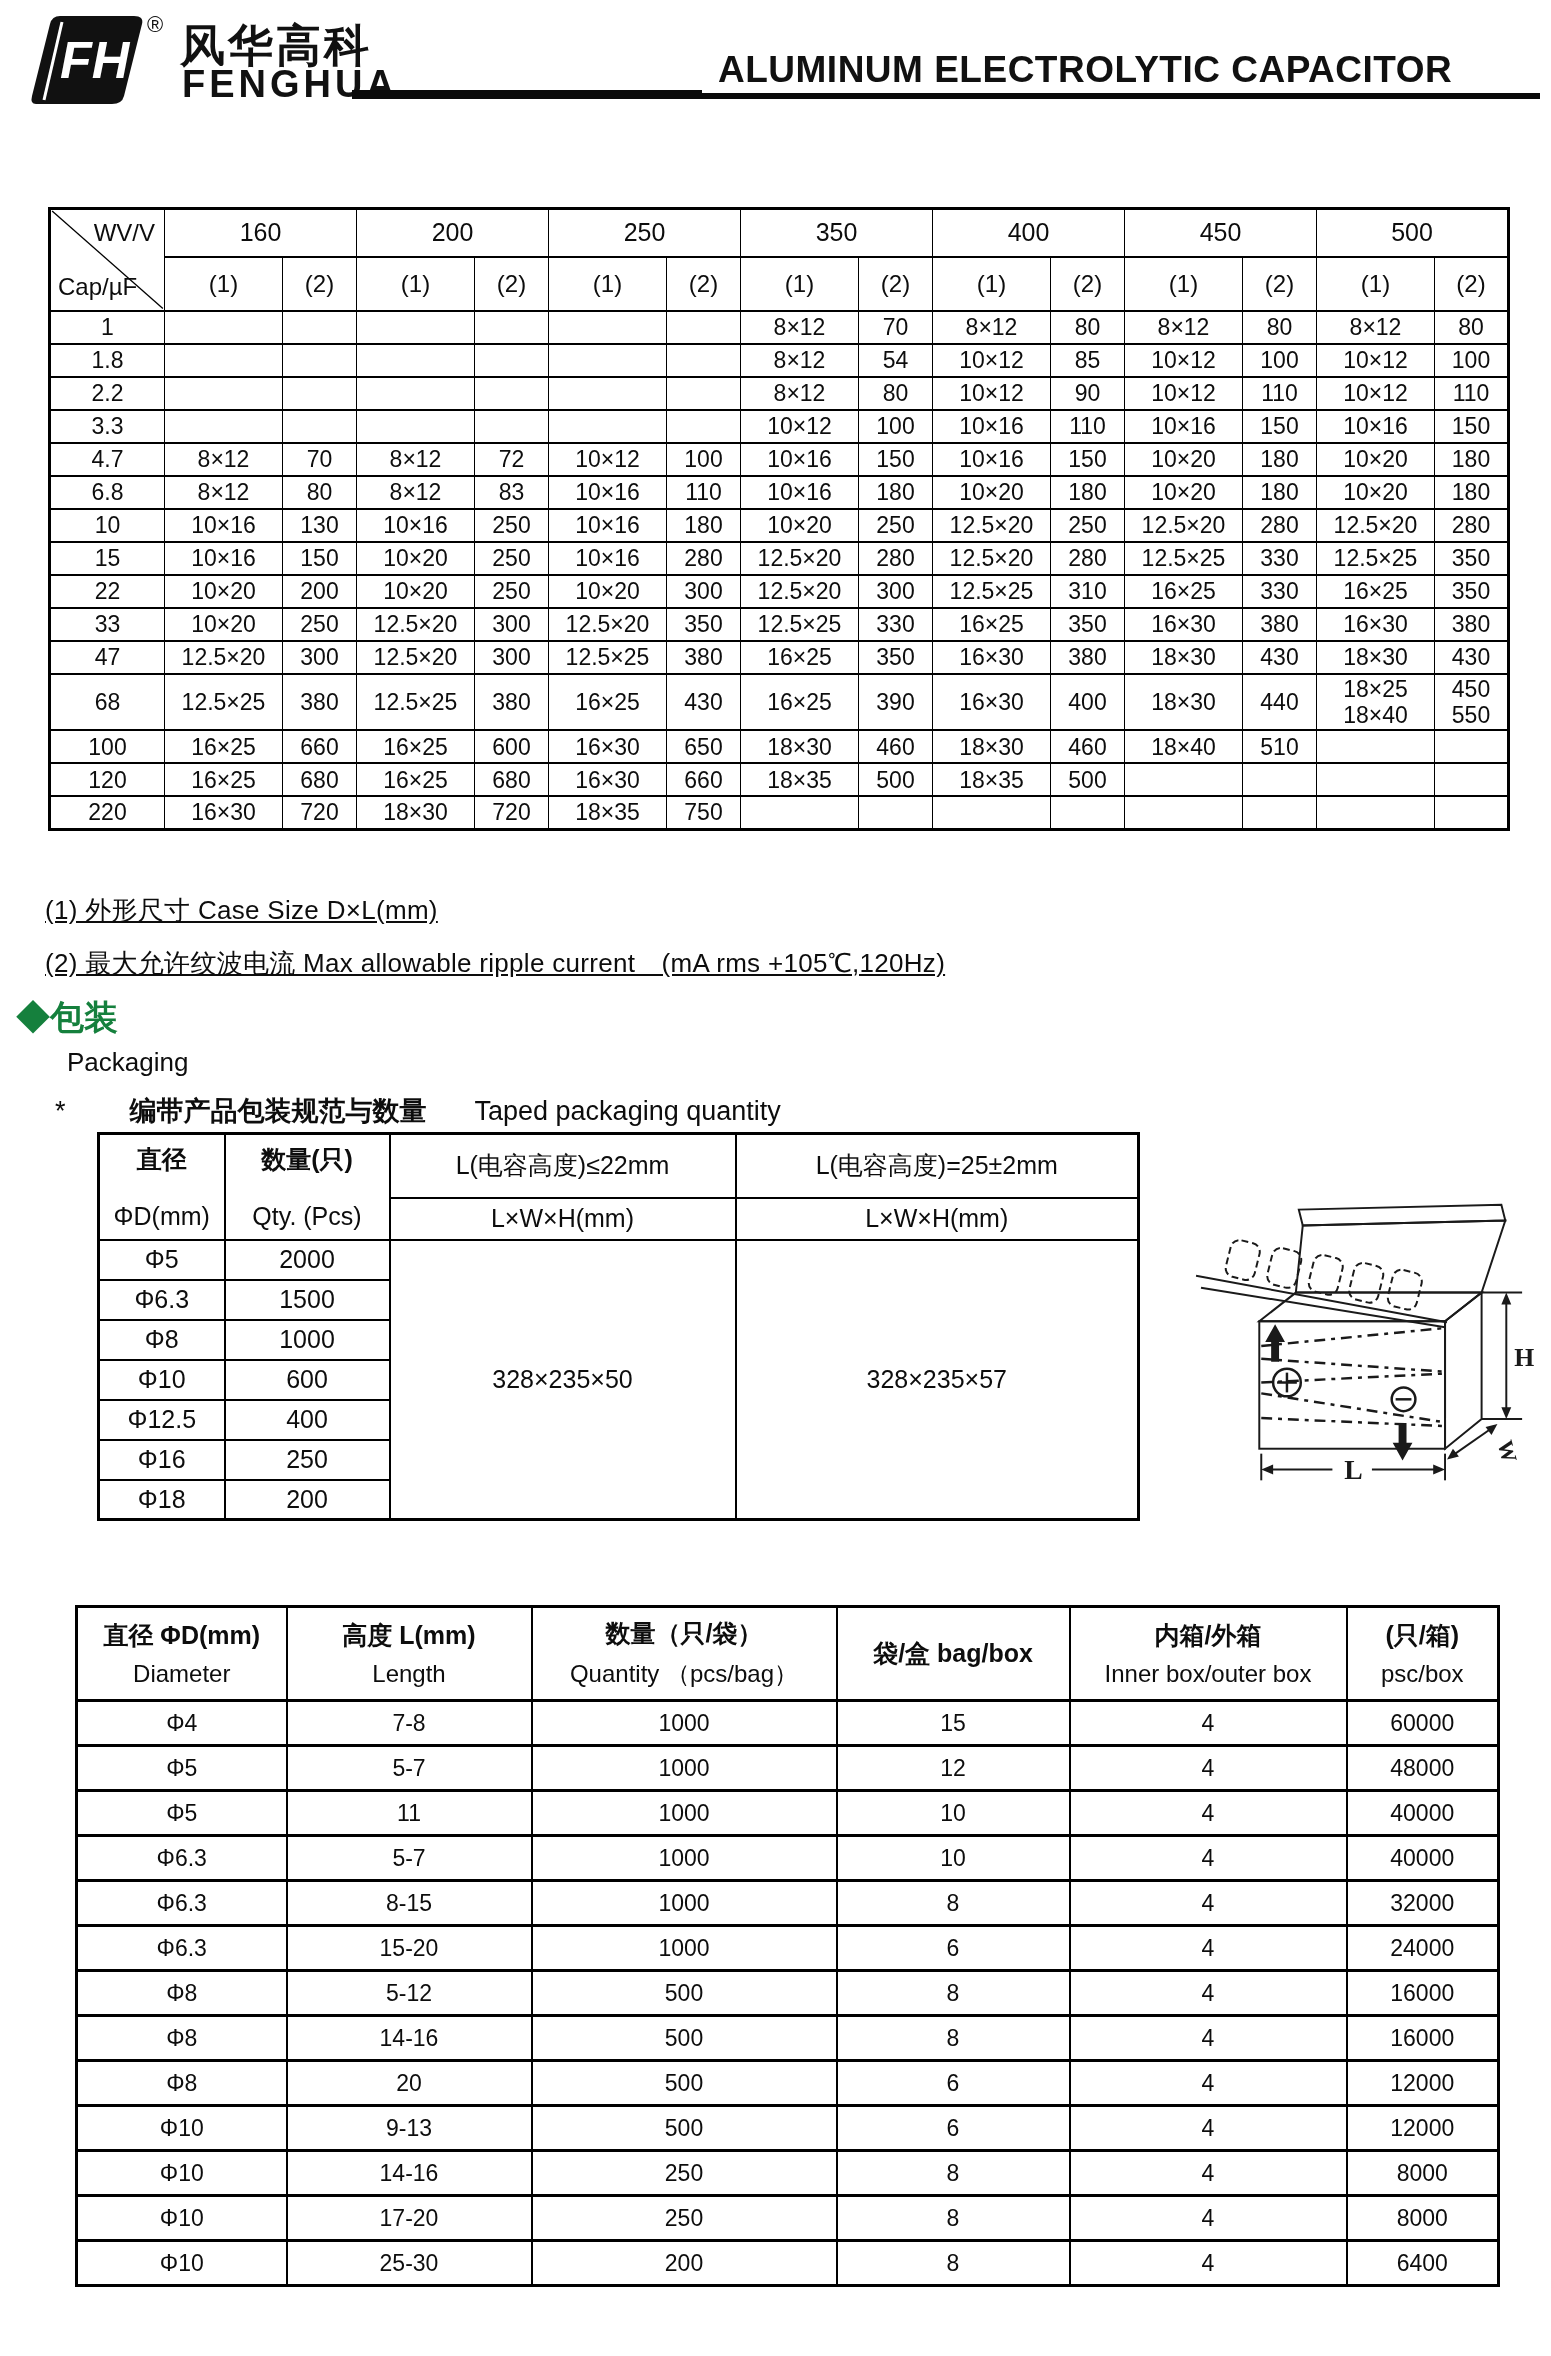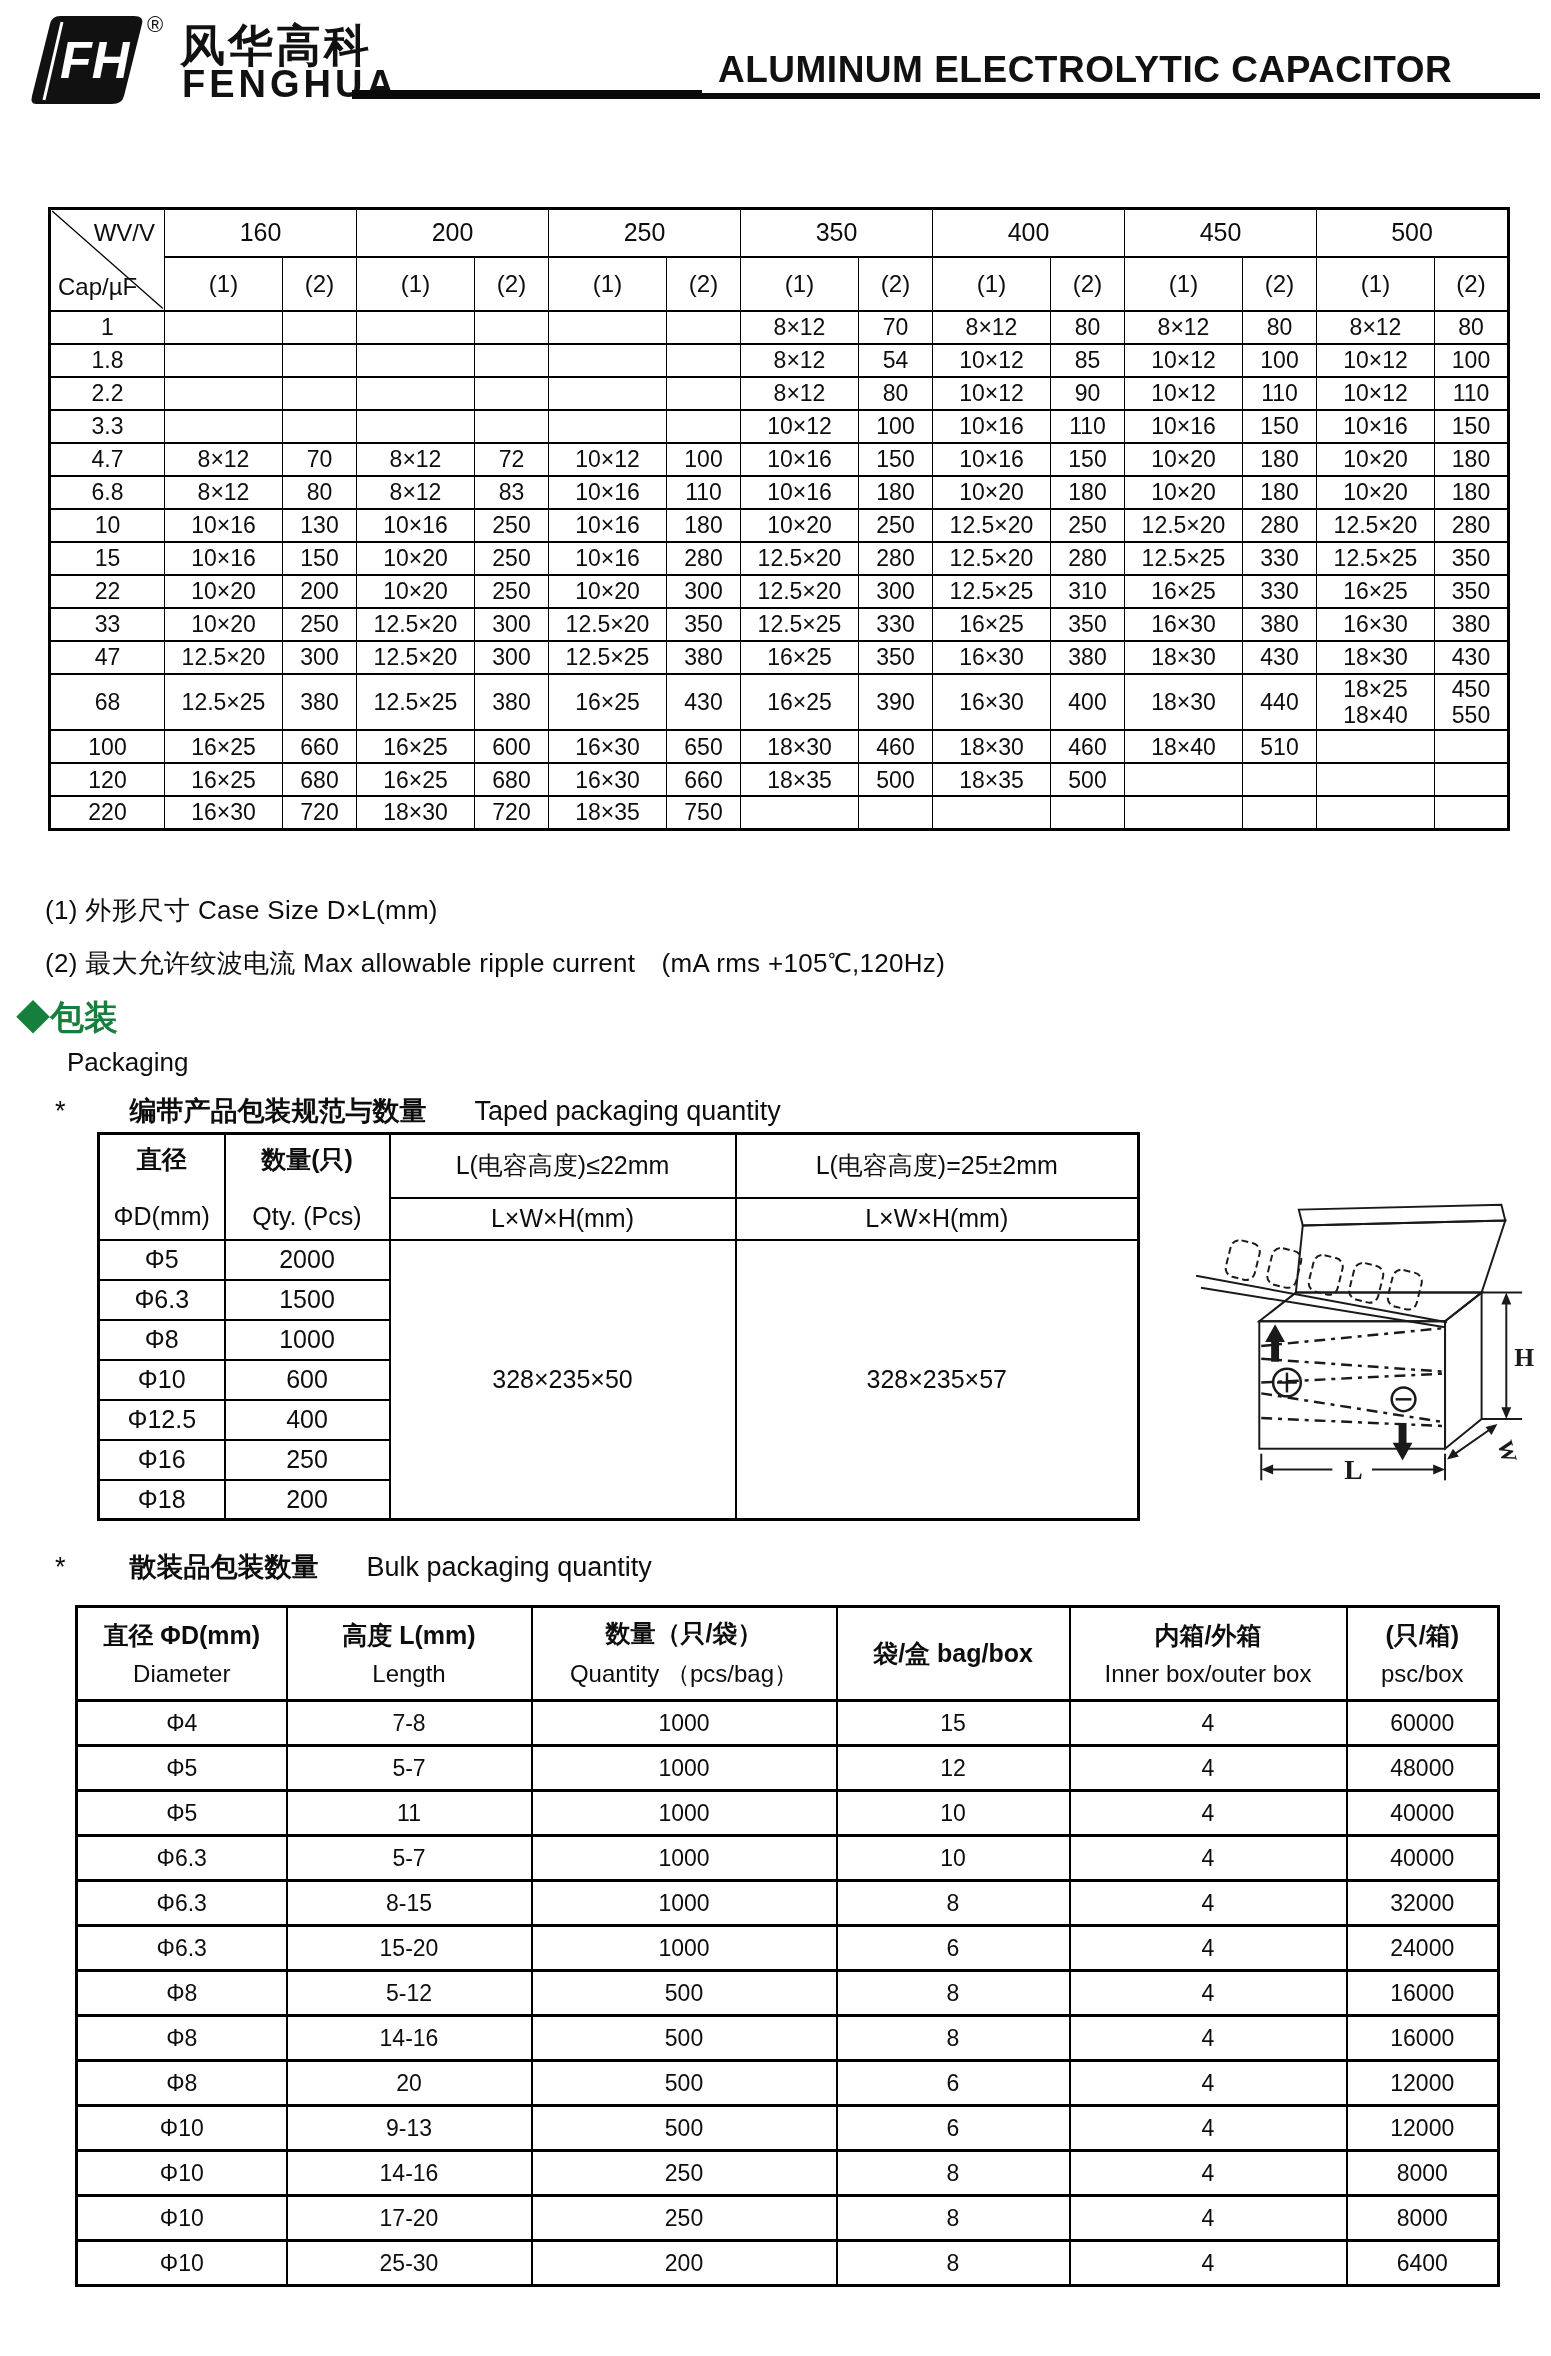--- a/index.html
+++ b/index.html
@@ -30,21 +30,21 @@
   }
   .ratings-table thead .vh{height:48px; font-size:25px;}
   .ratings-table thead .sub{height:54px; font-size:24px;}
   .ratings-table tbody td{height:33px;}
   .corner{position:relative; padding:0;}
   .corner .diag{position:absolute; left:0; top:0; width:100%; height:100%;}
   .corner .ct{position:absolute; top:9px; right:9px; font-size:24px;}
   .corner .cb{position:absolute; bottom:9px; left:7px; font-size:24px;}
 
   
-  .notes{position:absolute; left:45px; top:893px; font-size:26px; color:#0d0d0d;}
+  .notes{position:absolute; left:45px; top:893px; font-size:26px; color:#0d0d0d;text-decoration:underline;}
   .notes div{margin-bottom:18px; letter-spacing:0.3px;}
 
   
   .pack-cn{position:absolute; left:16px; top:995px; font-size:34px; font-weight:bold; color:#15803d;}
   .pack-en{position:absolute; left:55px; top:1047px; font-size:26px; color:#0d0d0d;margin-left:12px;}
   .sub-heading{position:absolute; font-size:27px; color:#0d0d0d; white-space:nowrap;}
   .sub-heading .star{margin-right:18px;}
   .sub-heading .cn{font-weight:bold;margin-left:46px;}
   .sub-heading .en{margin-left:48px;}
   .taped-heading{left:55px; top:1093px;}
@@ -539,23 +539,20 @@
       <line x1="79" y1="295" x2="146" y2="295"></line>
       <line x1="186" y1="295" x2="255" y2="295"></line>
     </g>
     <g fill="#1a1a1a" stroke="none">
       <polygon points="74,295 86,290 86,300"></polygon>
       <polygon points="260,295 248,290 248,300"></polygon>
     </g>
     <text x="158" y="305" font-size="28" font-weight="bold" font-family="Liberation Serif, serif" fill="#1a1a1a">L</text>
   </svg>
 
-  <div class="sub-heading bulk-heading">
-    <span class="star">*</span><span class="cn">散装品包装数量</span><span class="en">Bulk packaging quantity</span>
-  </div>
 
   <table class="bulk-table" id="bulk-table">
       <colgroup>
         <col style="width: 210px;">
         <col style="width: 245px;">
         <col style="width: 305px;">
         <col style="width: 233px;">
         <col style="width: 277px;">
         <col style="width: 152px;">
       </colgroup>

